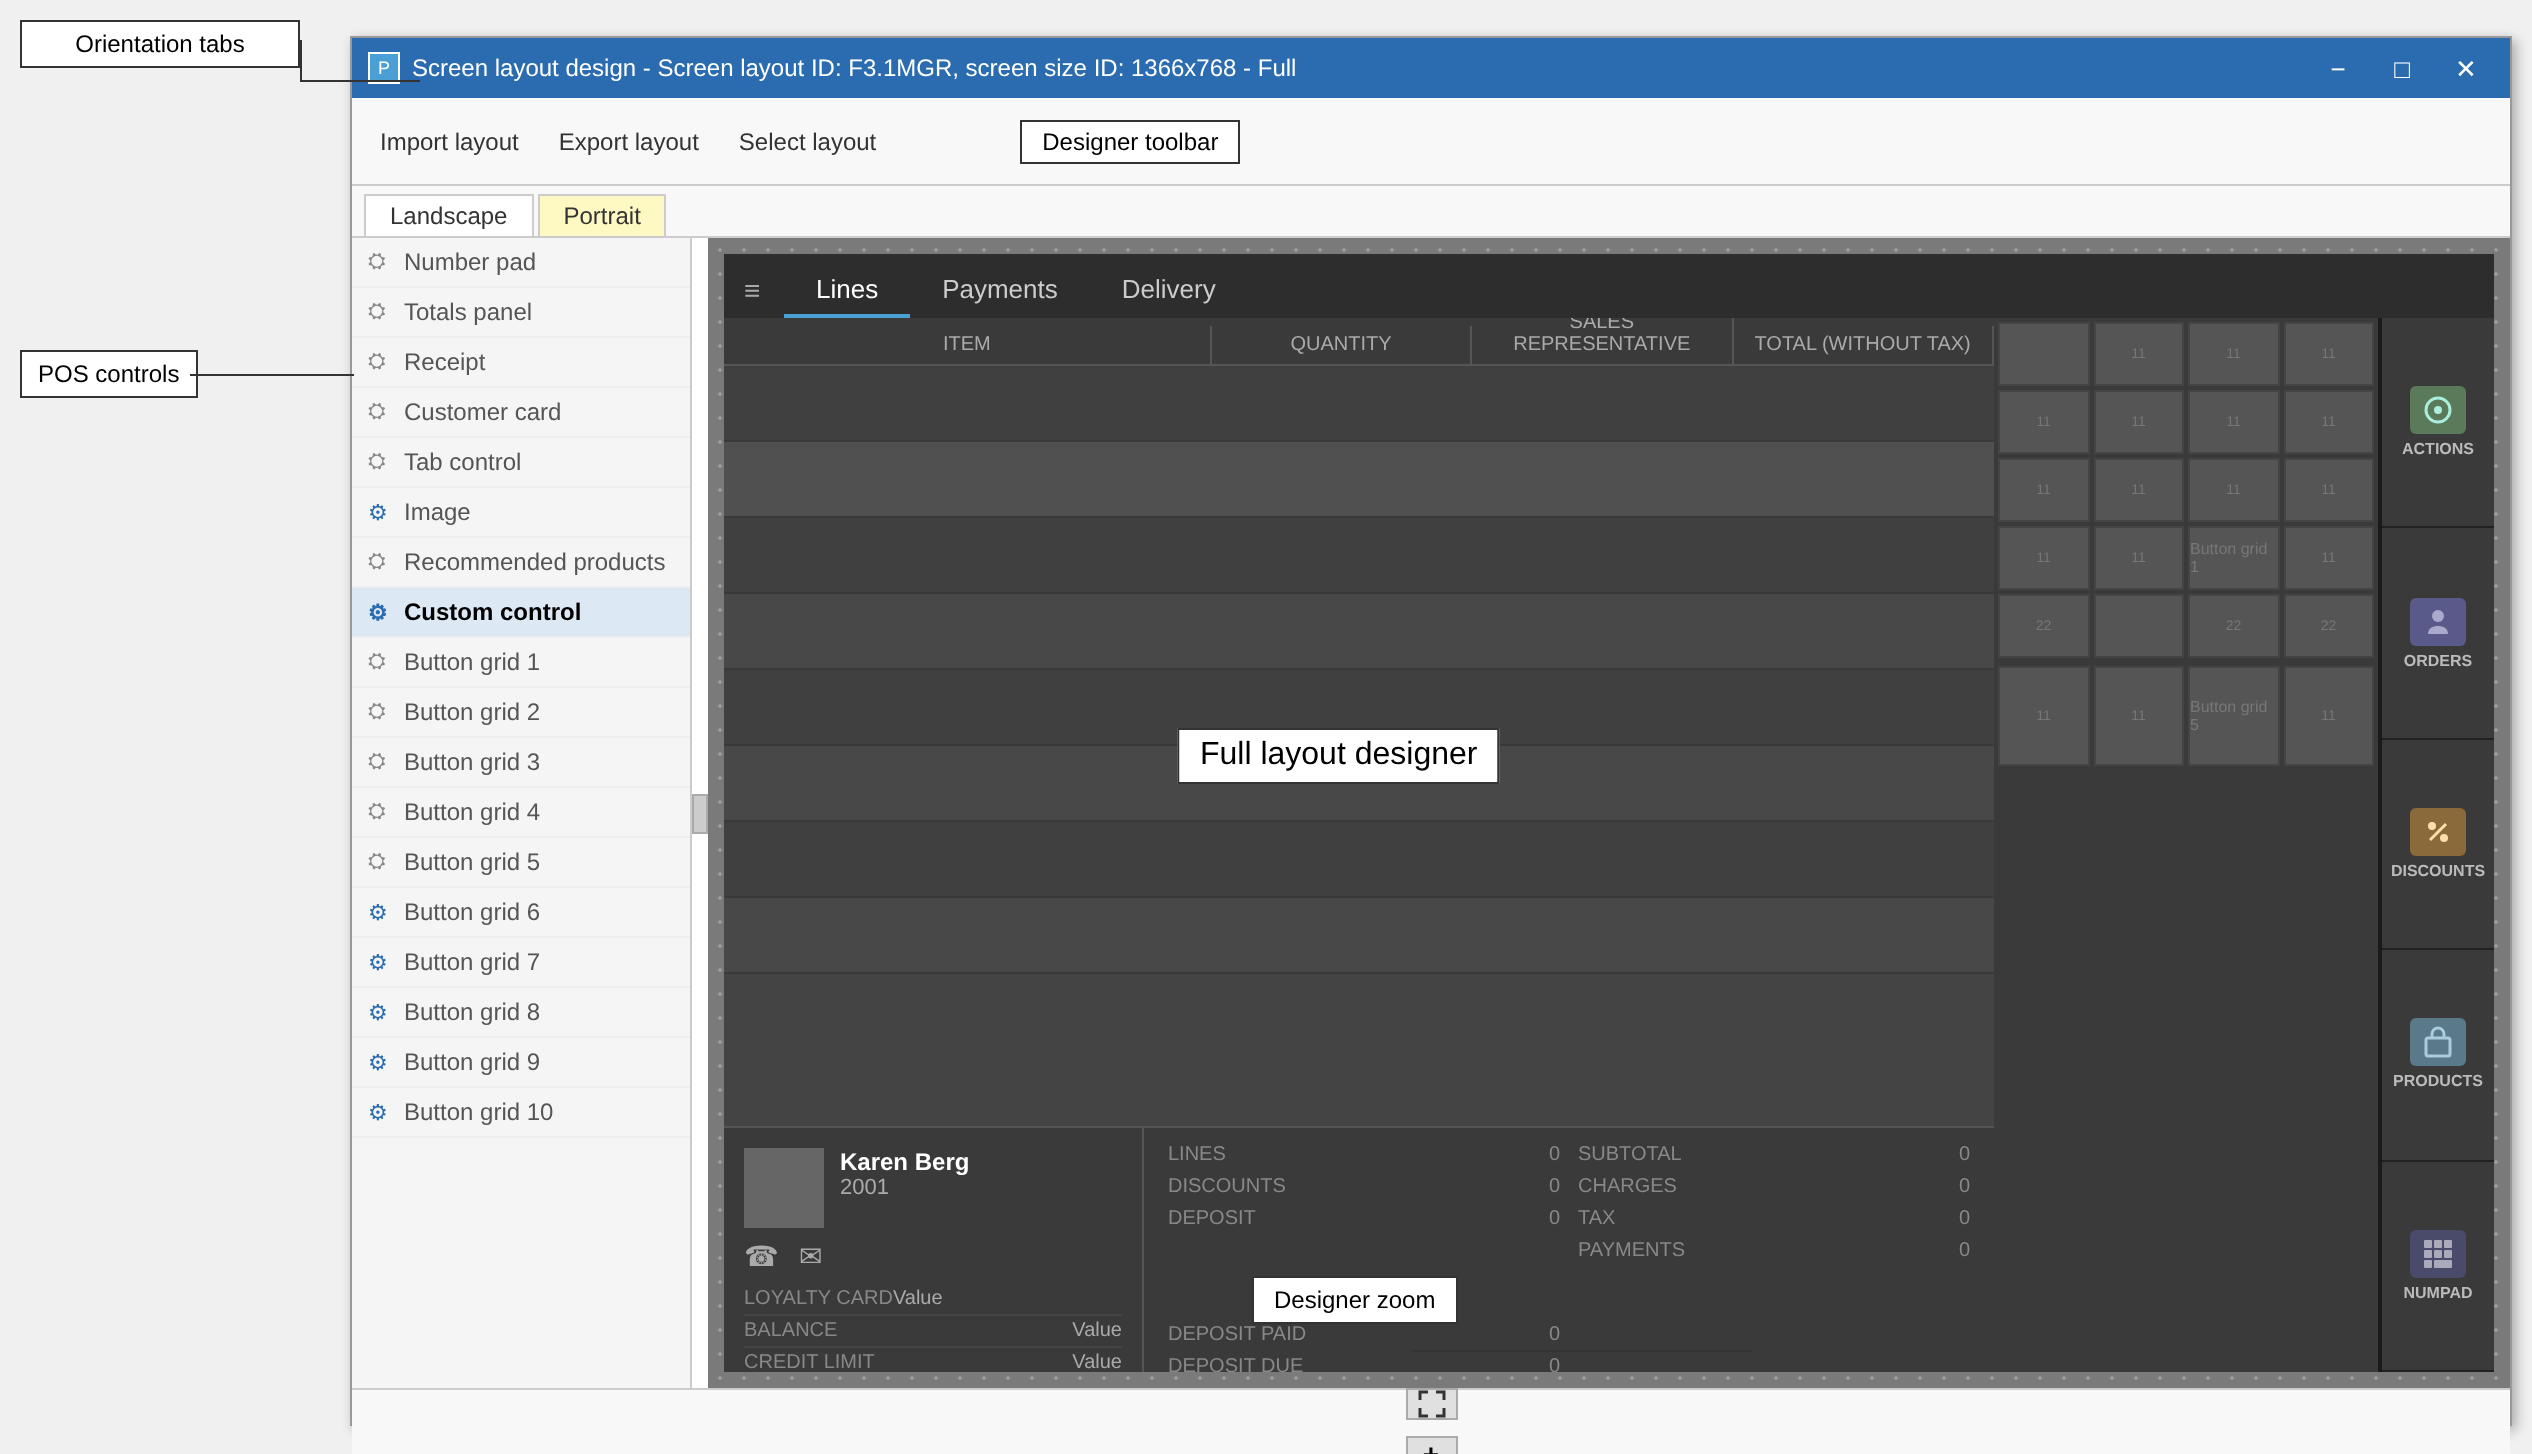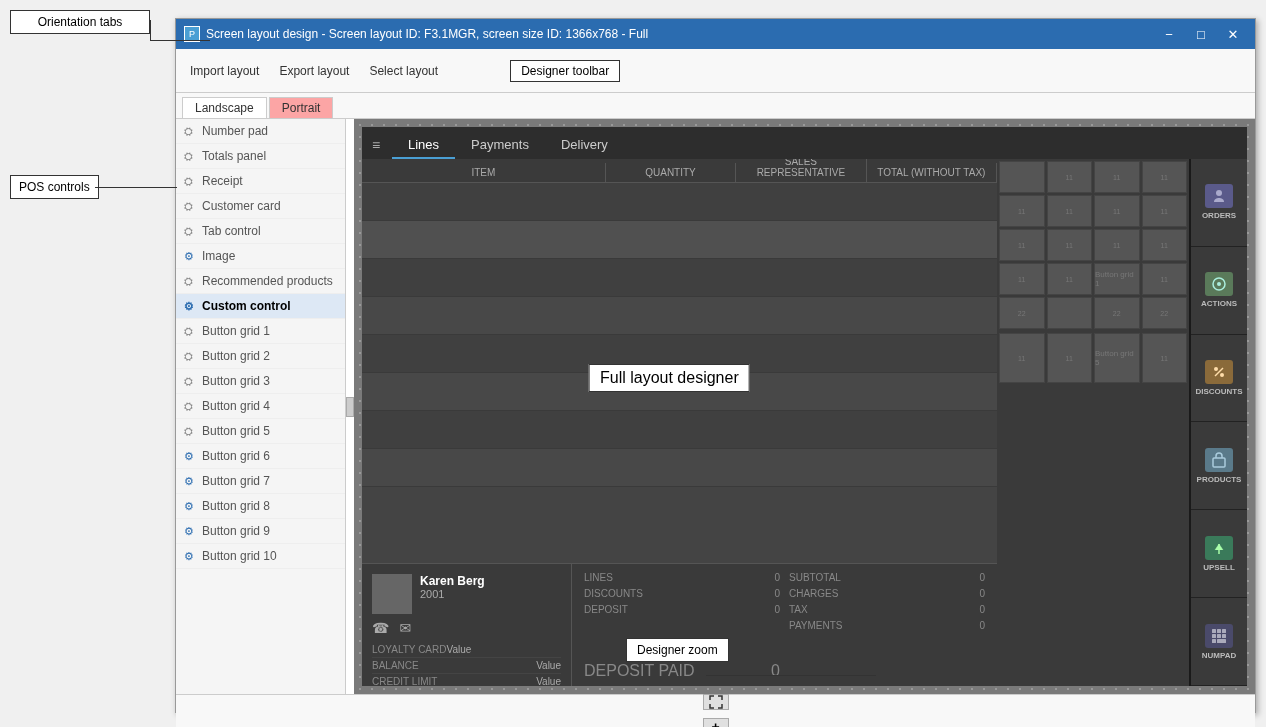--- a/index.html
+++ b/index.html
@@ -93,21 +93,21 @@
       gap: 2px;
       background: #f8f8f8;
       border-bottom: 1px solid #ccc;
     }
     .orient-tab {
       padding: 3px 12px;
       font-size: 12px;
       cursor: pointer;
       border: 1px solid #ccc;
       border-bottom: none;
-      background: #fca5a5;
+      background: #fef9c3;
       color: #333;
     }
     .orient-tab.active {
       background: white;
       font-weight: normal;
     }
 
     
     .content-area {
       display: flex;
@@ -469,21 +469,21 @@
                       <span>0</span>
                   </div>
                   <div style="color:#888;font-size:10px;display:flex;justify-content:space-between;padding:2px 4px;">
                     <span>DEPOSIT</span>
                       <span>0</span>
                   </div>
                   <div style="color:#888;font-size:10px;display:flex;justify-content:space-between;padding:2px 4px;">
                     <span>TAX</span>
                       <span>0</span>
                   </div>
-                  <div style="color:#888;font-size:16px;display:flex;justify-content:space-between;padding:2px 4px;margin-top:42px;">
+                  <div style="color:#888;font-size:10px;display:flex;justify-content:space-between;padding:2px 4px;margin-top:42px;">
                     <span>DEPOSIT PAID</span>
                       <span>0</span>
                   </div>
                   <div style="color:#888;font-size:10px;display:flex;justify-content:space-between;padding:2px 4px;">
                     <span>PAYMENTS</span>
                       <span>0</span>
                   </div>
                   <div style="color:#888;font-size:10px;display:flex;justify-content:space-between;padding:2px 4px;">
                     <span>DEPOSIT DUE</span>
                       <span>0</span>
@@ -529,65 +529,56 @@
 
                 <div style="display:grid; grid-template-columns:repeat(4,1fr); gap:2px; margin-top:4px;">
                   <div style="background:#555;border:1px solid #444;height:50px;display:flex;align-items:center;justify-content:center;color:#777;font-size:7px;">11</div>
                   <div style="background:#555;border:1px solid #444;height:50px;display:flex;align-items:center;justify-content:center;color:#777;font-size:7px;">11</div>
                   <div style="background:#555;border:1px solid #444;height:50px;display:flex;align-items:center;justify-content:center;color:#777;font-size:8px;">Button grid 5</div>
                   <div style="background:#555;border:1px solid #444;height:50px;display:flex;align-items:center;justify-content:center;color:#777;font-size:7px;">11</div>
                 </div>
               </div>
 
               <div style="width:58px; background:#2d2d2d; display:flex; flex-direction:column; border-left:2px solid #1a1a1a;">
+                <div class="action-btn">
+                  <div style="width:28px;height:24px;background:#5a7a5a;border-radius:3px;display:flex;align-items:center;justify-content:center;">
+                    <svg width="16" height="16" viewBox="0 0 16 16">
+                        <circle cx="8" cy="8" r="6" fill="none" stroke="#aed" stroke-width="1.5"></circle>
+                        <circle cx="8" cy="8" r="2" fill="#aed"></circle>
+                      </svg>
+                  </div>
+                  <span style="color:#bbb;font-size:8px;font-weight:bold;text-transform:uppercase;">ACTIONS</span>
+                </div>
                 <div class="action-btn">
                   <div style="width:28px;height:24px;background:#5a5a8a;border-radius:3px;display:flex;align-items:center;justify-content:center;">
                     <svg width="16" height="16" viewBox="0 0 16 16">
                         <circle cx="8" cy="5" r="3" fill="#aac"></circle>
                         <path d="M3 14c0-3 2.5-4 5-4s5 1 5 4" fill="#aac"></path>
                       </svg>
                   </div>
                   <span style="color:#bbb;font-size:8px;font-weight:bold;text-transform:uppercase;">ORDERS</span>
-                </div>
-                <div class="action-btn">
-                  <div style="width:28px;height:24px;background:#5a7a5a;border-radius:3px;display:flex;align-items:center;justify-content:center;">
-                    <svg width="16" height="16" viewBox="0 0 16 16">
-                        <circle cx="8" cy="8" r="6" fill="none" stroke="#aed" stroke-width="1.5"></circle>
-                        <circle cx="8" cy="8" r="2" fill="#aed"></circle>
-                      </svg>
-                  </div>
-                  <span style="color:#bbb;font-size:8px;font-weight:bold;text-transform:uppercase;">ACTIONS</span>
                 </div>
                 <div class="action-btn">
                   <div style="width:28px;height:24px;background:#8a6a3a;border-radius:3px;display:flex;align-items:center;justify-content:center;">
                     <svg width="16" height="16" viewBox="0 0 16 16">
                         <circle cx="5" cy="5" r="2" fill="#fda"></circle>
                         <circle cx="11" cy="11" r="2" fill="#fda"></circle>
                         <line x1="4" y1="12" x2="12" y2="4" stroke="#fda" stroke-width="1.5"></line>
                       </svg>
                   </div>
                   <span style="color:#bbb;font-size:8px;font-weight:bold;text-transform:uppercase;">DISCOUNTS</span>
                 </div>
                 <div class="action-btn">
                   <div style="width:28px;height:24px;background:#5a7a8a;border-radius:3px;display:flex;align-items:center;justify-content:center;">
                     <svg width="16" height="16" viewBox="0 0 16 16">
                         <rect x="2" y="6" width="12" height="9" rx="1" fill="none" stroke="#acd" stroke-width="1.5"></rect>
                         <path d="M5 6V4a3 3 0 016 0v2" fill="none" stroke="#acd" stroke-width="1.5"></path>
                       </svg>
                   </div>
                   <span style="color:#bbb;font-size:8px;font-weight:bold;text-transform:uppercase;">PRODUCTS</span>
-                </div>
-                <div class="action-btn">
-                  <div style="width:28px;height:24px;background:#3a7a5a;border-radius:3px;display:flex;align-items:center;justify-content:center;">
-                    <svg width="16" height="16" viewBox="0 0 16 16">
-                        <path d="M4 10 L8 4 L12 10" fill="#afa" stroke="#afa" stroke-width="0.5"></path>
-                        <path d="M8 4 L8 14" stroke="#afa" stroke-width="1.5"></path>
-                      </svg>
-                  </div>
-                  <span style="color:#bbb;font-size:8px;font-weight:bold;text-transform:uppercase;">UPSELL</span>
                 </div>
                 <div class="action-btn">
                   <div style="width:28px;height:24px;background:#4a4a6a;border-radius:3px;display:flex;align-items:center;justify-content:center;">
                     <svg width="16" height="16" viewBox="0 0 16 16">
                       <rect x="1" y="1" width="4" height="4" rx="0.5" fill="#aab"></rect>
                         <rect x="6" y="1" width="4" height="4" rx="0.5" fill="#aab"></rect>
                         <rect x="11" y="1" width="4" height="4" rx="0.5" fill="#aab"></rect>
                       <rect x="1" y="6" width="4" height="4" rx="0.5" fill="#aab"></rect>
                         <rect x="6" y="6" width="4" height="4" rx="0.5" fill="#aab"></rect>
                         <rect x="11" y="6" width="4" height="4" rx="0.5" fill="#aab"></rect>

